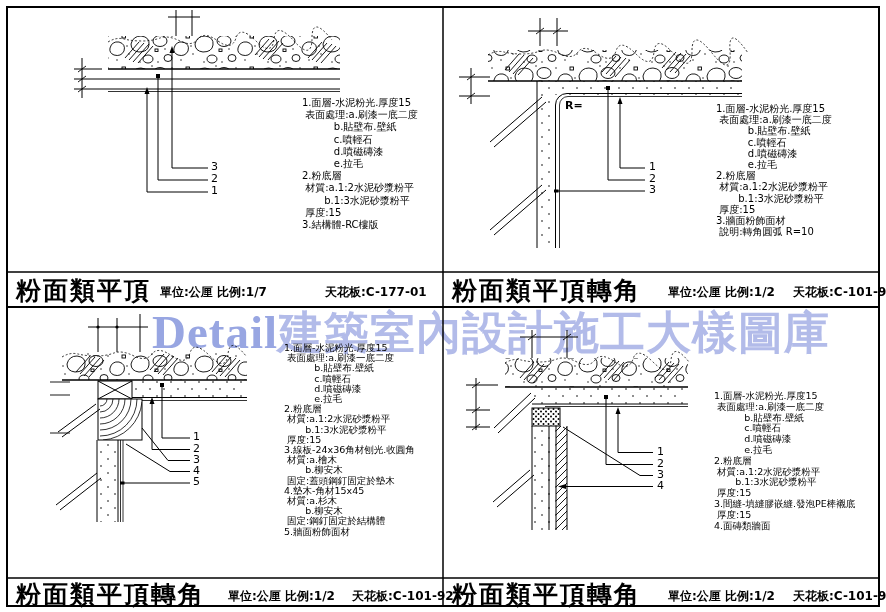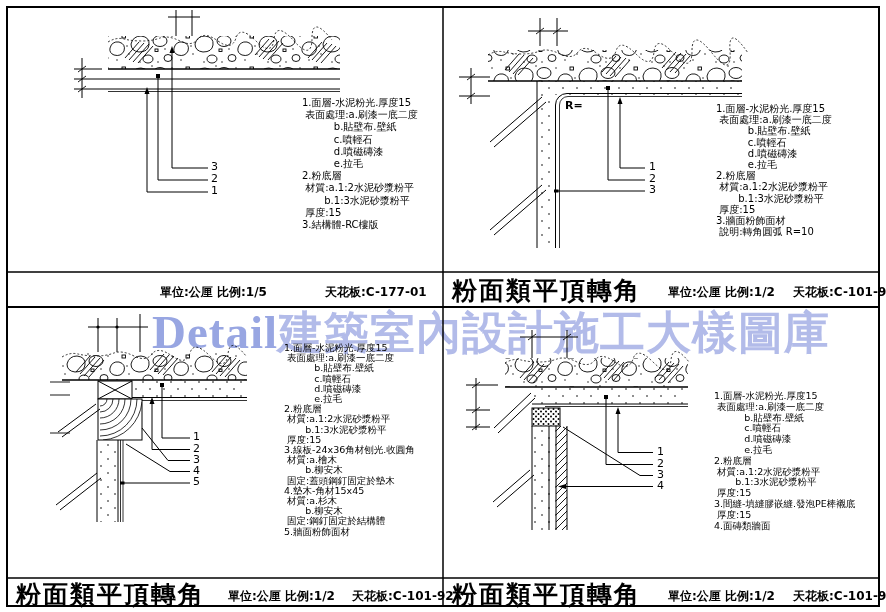--- a/index.html
+++ b/index.html
@@ -342,21 +342,22 @@
   <span class="txt callout" style="left:193px;top:443px;">2</span>
   <span class="txt callout" style="left:193px;top:454px;">3</span>
   <span class="txt callout" style="left:193px;top:465px;">4</span>
   <span class="txt callout" style="left:193px;top:476px;">5</span>
 
   <span class="txt callout" style="left:657px;top:446px;">1</span>
   <span class="txt callout" style="left:657px;top:458px;">2</span>
   <span class="txt callout" style="left:657px;top:469px;">3</span>
   <span class="txt callout" style="left:657px;top:480px;">4</span>
 
-  <div class="txt unit" style="left:160px;top:284px;">單位:公厘 比例:1/5</div>
+  <div class="txt panel-title" style="left:16px;top:277px;">粉面類平頂</div>
+  <div class="txt unit" style="left:160px;top:284px;">單位:公厘 比例:1/7</div>
   <div class="txt code" style="left:325px;top:284px;">天花板:C-177-01</div>
 
   <div class="txt panel-title" style="left:452px;top:277px;">粉面類平頂轉角</div>
   <div class="txt unit" style="left:668px;top:284px;">單位:公厘 比例:1/2</div>
   <div class="txt code" style="left:793px;top:284px;">天花板:C-101-91</div>
 
   <div class="txt panel-title" style="left:16px;top:581px;">粉面類平頂轉角</div>
   <div class="txt unit" style="left:228px;top:588px;">單位:公厘 比例:1/2</div>
   <div class="txt code" style="left:352px;top:588px;text-align:center;">天花板:C-101-92</div>
 

